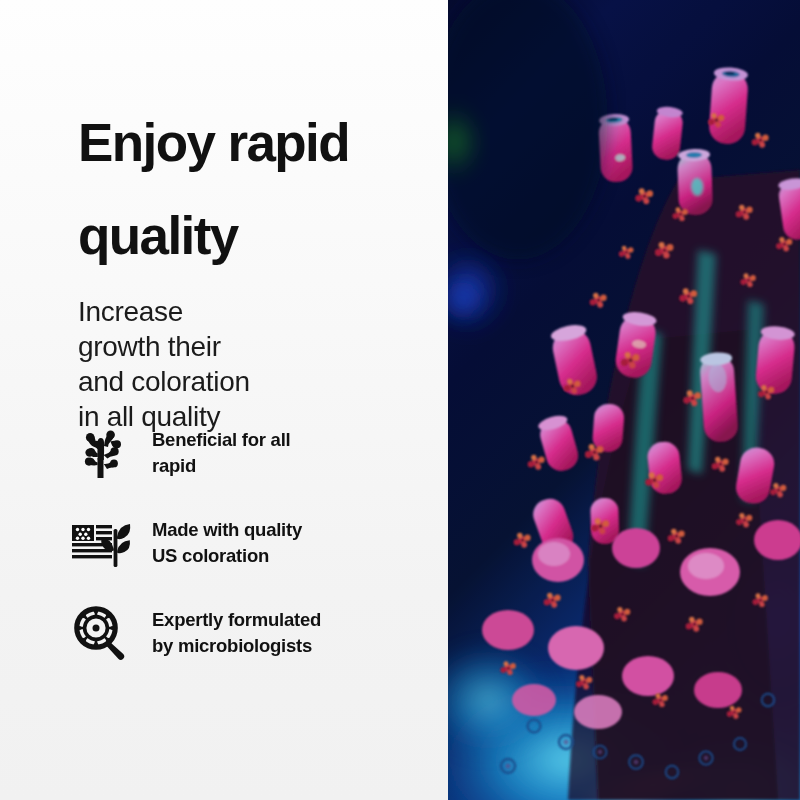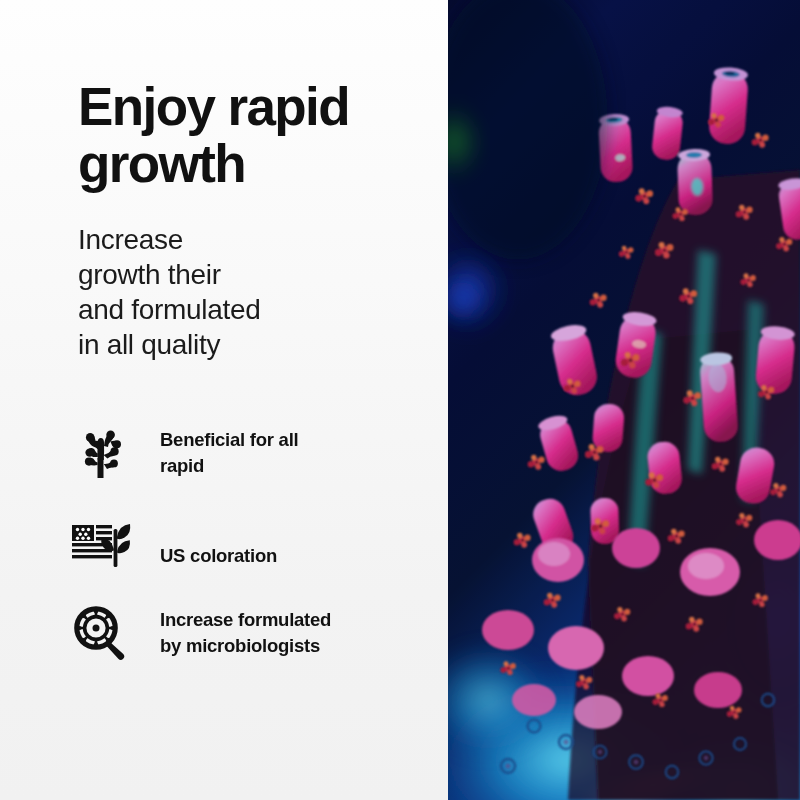--- a/index.html
+++ b/index.html
@@ -31,21 +31,21 @@
 
   .headline {
     margin: 0;
     font-size: 53px;
     line-height: 57px;
     font-weight: 700;
     letter-spacing: -1.6px;
     color: #111111;
     max-width: 330px;
   }
-  .headline .hl-line { display: block; }
+  .headline .hl-line { display: block; margin-top: 36px; }
 
   .subcopy {
     margin: 30px 0 0 0;
     font-size: 28px;
     line-height: 35px;
     font-weight: 300;
     letter-spacing: -0.3px;
     color: #1b1b1b;
   }
   .subcopy .sub-line { display: block; }
@@ -57,21 +57,20 @@
     left: 70px;
     width: 360px;
     margin: 0;
     padding: 0;
     list-style: none;
   }
   .feature-item {
     display: flex;
     align-items: center;
     height: 90px;
-    gap: 8px;
   }
   .feature-icon {
     flex: 0 0 62px;
     width: 62px;
     height: 62px;
     display: flex;
     align-items: center;
     justify-content: center;
   }
   .feature-icon svg { display: block; }
@@ -104,27 +103,27 @@
 </style>
 </head>
 <body>
 
 <div class="promo-card">
 
   <div class="text-panel">
 
     <h1 class="headline">
       <span class="hl-line">Enjoy rapid</span>
-      <span class="hl-line">growth</span>
+      <span class="hl-line">quality</span>
     </h1>
 
     <p class="subcopy">
       <span class="sub-line">Increase</span>
       <span class="sub-line">growth their</span>
-      <span class="sub-line">and formulated</span>
+      <span class="sub-line">and coloration</span>
       <span class="sub-line">in all quality</span>
     </p>
 
     <ul class="feature-list">
 
       <li class="feature-item">
         <span class="feature-icon">
           <svg width="58" height="58" viewBox="0 0 58 58" fill="#111111" aria-hidden="true">
 
             <path d="M25.5 34 h6 v20 h-6 z"></path>
@@ -189,21 +188,21 @@
             <rect x="43.6" y="14" width="3.8" height="38" rx="1.6"></rect>
 
             <path d="M47 22 q2 -12 13 -13 q1.5 9.5 -5.5 13.6 q-4 2.3 -7.5 1.2 z"></path>
 
             <path d="M43.8 34 q-2.4 -10.5 -12.4 -11.2 q-1.2 8.8 5.2 12.2 q3.8 2 7.2 0.6 z"></path>
 
             <path d="M47.2 36 q2.2 -10 12.6 -10.8 q1.2 8.6 -5.4 11.9 q-3.8 1.9 -7.2 0.6 z"></path>
           </svg>
         </span>
         <span class="feature-label">
-          <br>
+          <span>Made with quality</span><br>
           <span>US coloration</span>
         </span>
       </li>
 
       <li class="feature-item">
         <span class="feature-icon">
           <svg width="60" height="60" viewBox="0 0 60 60" aria-hidden="true">
 
             <path d="M38.4 38.6 L52 50.8 q2.6 2.4 0.2 4.9 q-2.4 2.5 -4.9 0.1 L35.2 42.4 z" fill="#111111"></path>
 
@@ -230,21 +229,21 @@
               <circle cx="8.6" cy="25" r="2.1"></circle>
               <circle cx="41.4" cy="25" r="2.1"></circle>
               <circle cx="13.2" cy="13.2" r="2"></circle>
               <circle cx="36.8" cy="36.8" r="2"></circle>
               <circle cx="13.2" cy="36.8" r="2"></circle>
               <circle cx="36.8" cy="13.2" r="2"></circle>
             </g>
           </svg>
         </span>
         <span class="feature-label">
-          <span>Increase formulated</span><br>
+          <span>Expertly formulated</span><br>
           <span>by microbiologists</span>
         </span>
       </li>
 
     </ul>
   </div>
 
   <div class="photo-panel">
     <svg class="photo-svg" viewBox="0 0 352 800" preserveAspectRatio="xMidYMid slice" aria-hidden="true">
       <defs>

